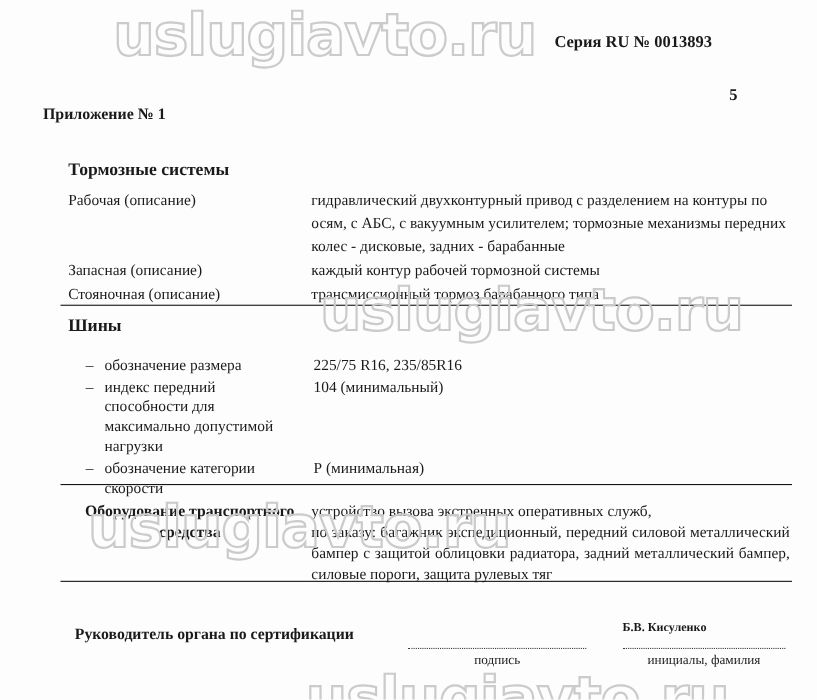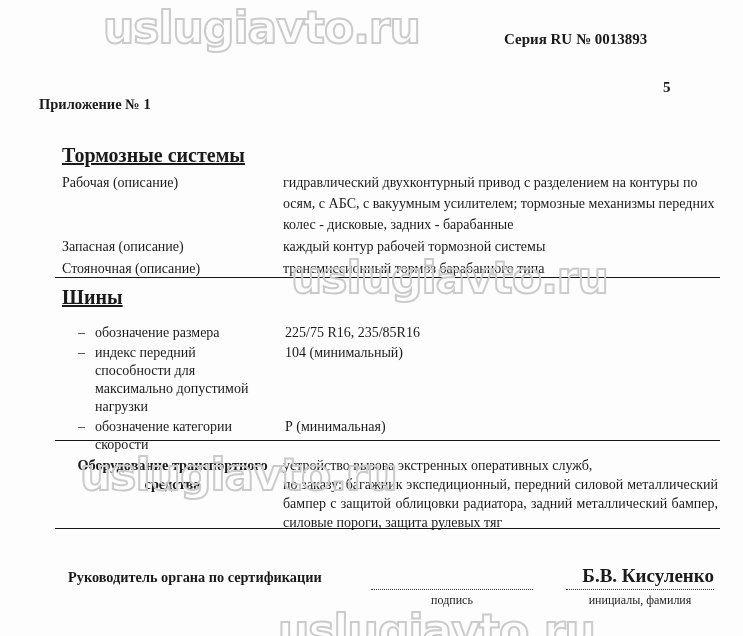--- a/index.html
+++ b/index.html
@@ -9,41 +9,41 @@
     font-family:"Liberation Serif", serif;
     font-size:14px; color:#1a1a1a;
     position:relative; overflow:hidden;
   }
   .page { position:absolute; inset:0; }
 
   
   .wm {
     position:absolute; z-index:6; pointer-events:none;
     font-family:"DejaVu Sans", sans-serif; font-weight:bold;
-    font-size:44px; letter-spacing:-1px; white-space:nowrap;
+    font-size:53px; letter-spacing:-1px; white-space:nowrap;
     color:transparent;text-align:center; -webkit-text-stroke:2px #cbcbcb;
   }
   .wm1 { left:103px; top:2px; }
   .wm2 { left:291px; top:252px; }
   .wm3 { left:80px;  top:449px; }
   .wm4 { left:278px; top:605px; }
 
   
   .series   { position:absolute; left:504px; top:31px; font-weight:bold; font-size:15px; }
   .doc-code { position:absolute; left:343px; top:79px; font-weight:bold; font-size:15px; }
   .page-num { position:absolute; left:663px; top:79px; font-weight:bold; font-size:15px; }
   .appendix { position:absolute; left:39px;  top:96px; font-weight:bold; font-size:14.5px; }
 
   
   .sec { position:absolute; left:62px; width:658px; }
   #sec-brakes { top:146px; }
   #sec-tires  { top:288px; }
   #sec-equip  { top:449px; }
 
-  .sec-title { font-weight:bold; font-size:20px; line-height:18px; margin-bottom:8px;text-decoration:underline; }
+  .sec-title { font-weight:bold; font-size:16px; line-height:18px; margin-bottom:8px; }
 
   .row { display:grid; grid-template-columns:221px 1fr; line-height:21px; margin-bottom:1px; }
   .row .value { padding-right:2px; }
 
   .row-d { display:grid; grid-template-columns:33px 190px 1fr; line-height:18px; margin-bottom:2px; }
   .row-d .dash  { padding-left:16px; }
   .row-d .label { max-width:168px; }
 
   #sec-tires .sec-title { margin-bottom:18px; }
 
@@ -58,21 +58,21 @@
   #rule1 { top:277px; }
   #rule2 { top:440px; }
   #rule3 { top:528px; }
 
   
   .sig-role { position:absolute; left:68px; top:569px; font-weight:bold; font-size:14.3px; }
   .sig-a { position:absolute; left:371px; top:561px; width:162px; }
   .sig-b { position:absolute; left:566px; top:565px; width:148px; }
   .sig-space { height:28px; border-bottom:1.5px dotted #3a3a3a; }
   .sig-name  { height:24px; border-bottom:1.5px dotted #3a3a3a;
-               font-weight:bold; font-size:19px; text-align:right; }
+               font-weight:bold; font-size:11px; text-align:left; }
   .sig-cap { font-size:12px; text-align:center; padding-top:3px; color:#222; }
 </style>
 </head>
 <body>
 
 <div class="page">
 
   <div class="wm wm1">uslugiavto.ru</div>
   <div class="wm wm2">uslugiavto.ru</div>
   <div class="wm wm3">uslugiavto.ru</div>

